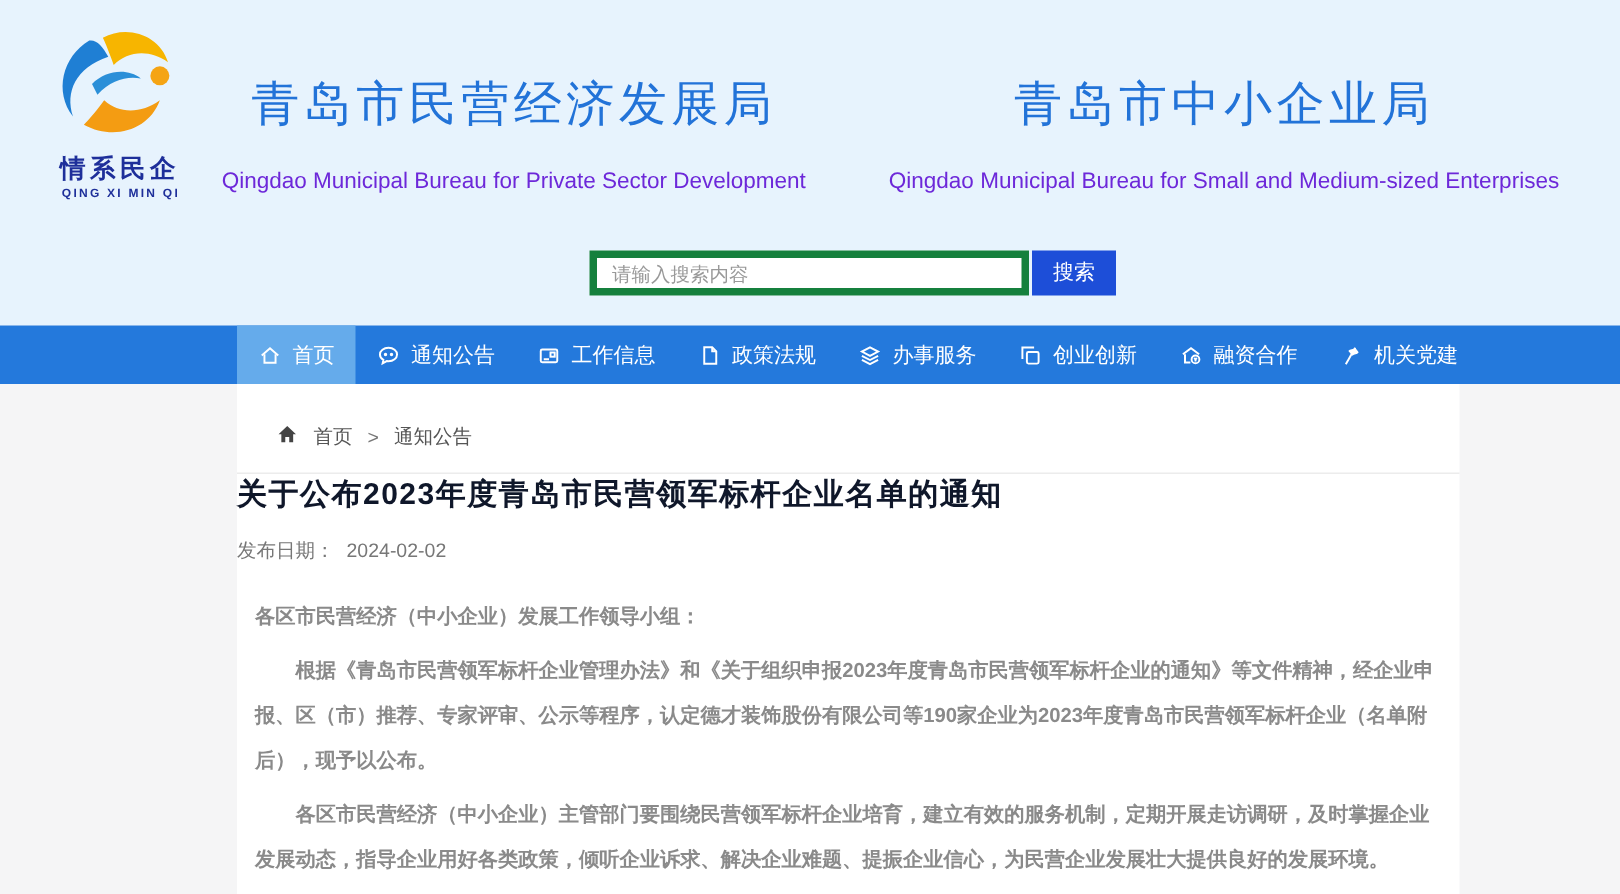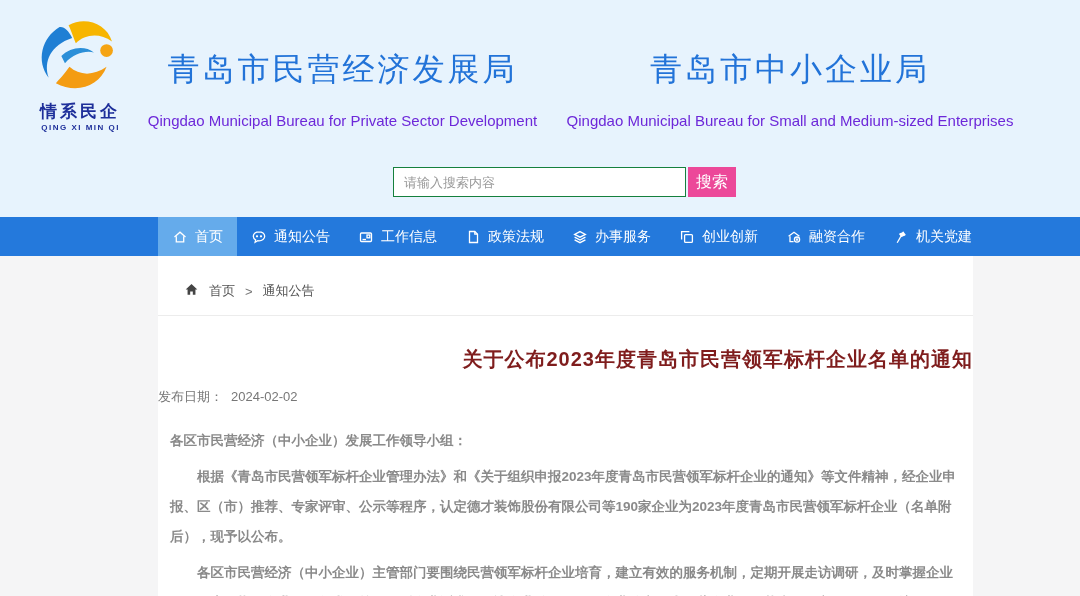--- a/index.html
+++ b/index.html
@@ -7,45 +7,45 @@
   body { font-family:"Liberation Sans","DejaVu Sans",sans-serif; }
   .page { position:relative; width:1080px; height:596px; overflow:hidden; background:#f5f5f6; }
 
   
   .header { position:absolute; top:0; left:0; width:1080px; height:217px; background:#e7f3fd; }
   .logo { position:absolute; left:10px; top:18px; width:110px; text-align:right; cursor:pointer; }
   .logo-name { margin-top:2px; font-size:17px; font-weight:bold; color:#1e2f9a; letter-spacing:3px; }
   .logo-pinyin { font-size:8px; font-weight:bold; color:#1e2f9a; letter-spacing:1.5px; }
   .bureau { position:absolute; top:48px; text-align:center; color:#2273d8; }
   .bureau.left { left:130px; width:425px; }
-  .bureau.right { left:555px; width:470px; }
+  .bureau.right { left:581px; width:470px; }
   .bureau-title { font-size:32px; font-weight:normal; letter-spacing:3px; color:#2273d8; }
   .bureau-sub { margin-top:20px; font-size:15px; color:#6d28d9; }
   .search-row { position:absolute; top:167px; left:393px; display:flex; align-items:center; }
-  .search-input { width:293px; height:30px; border:1px solid #15803d; background:#fff; padding:4px 10px;
+  .search-input { width:293px; height:30px; border:5px solid #15803d; background:#fff; padding:4px 10px;
                   font-size:13px; color:#a21caf; outline:none; }
   .search-input::placeholder { color:#999; }
-  .search-btn { margin-left:2px; width:48px; height:30px; background:#ec4899; color:#fff; border:none;
-                font-size:16px; cursor:pointer; }
+  .search-btn { margin-left:2px; width:56px; height:30px; background:#1d4ed8; color:#fff; border:none;
+                font-size:14px; cursor:pointer; }
 
   
   .nav { position:absolute; top:217px; left:0; width:1080px; height:39px; background:#2479dc; }
   .nav-inner { position:absolute; left:158px; top:0; height:39px; display:flex; align-items:stretch; }
   .nav-group-active { display:flex; background:#65abeb; }
   .nav-item { display:flex; align-items:center; gap:7px; padding:0 14px; color:#fff; font-size:14px;
               cursor:pointer; white-space:nowrap; }
   .nav-item svg { display:block; }
 
   
   .card { position:absolute; left:158px; top:256px; width:815px; height:340px; background:#fff; }
   .breadcrumb { display:flex; align-items:center; gap:10px; padding:26px 26px 15px 26px;
                 border-bottom:1px solid #ececec; font-size:13px; color:#555; }
   .crumb { cursor:pointer; }
   .crumb-sep { color:#777; }
-  .article-title { margin-top:30px; text-align:right; font-size:20px; font-weight:bold; color:#7f1d1d;
+  .article-title { text-align:left; font-size:20px; font-weight:bold; color:#0f172a;
                    letter-spacing:1px; }
   .article-date { margin-top:15px; text-align:left; font-size:13px; color:#777; }
   .article-date .lbl { margin-right:8px; }
   .article-body { margin-top:20px; padding:0 13px 0 12px; }
   .article-body p { font-size:13.5px; color:#8a8a8a; line-height:30px; margin-top:6px;font-weight:bold; }
   .article-body p.indent { text-indent:2em; }
 </style>
 </head>
 <body>
 

